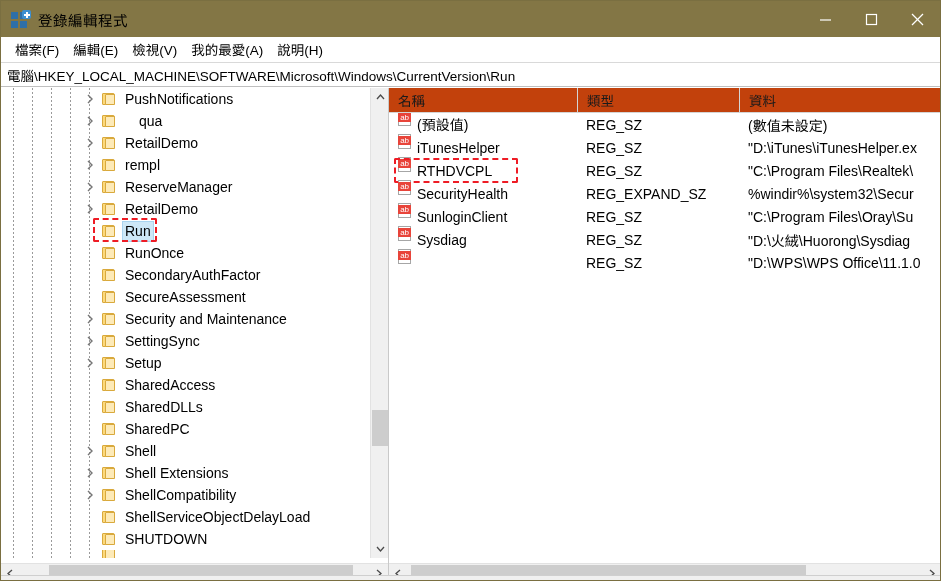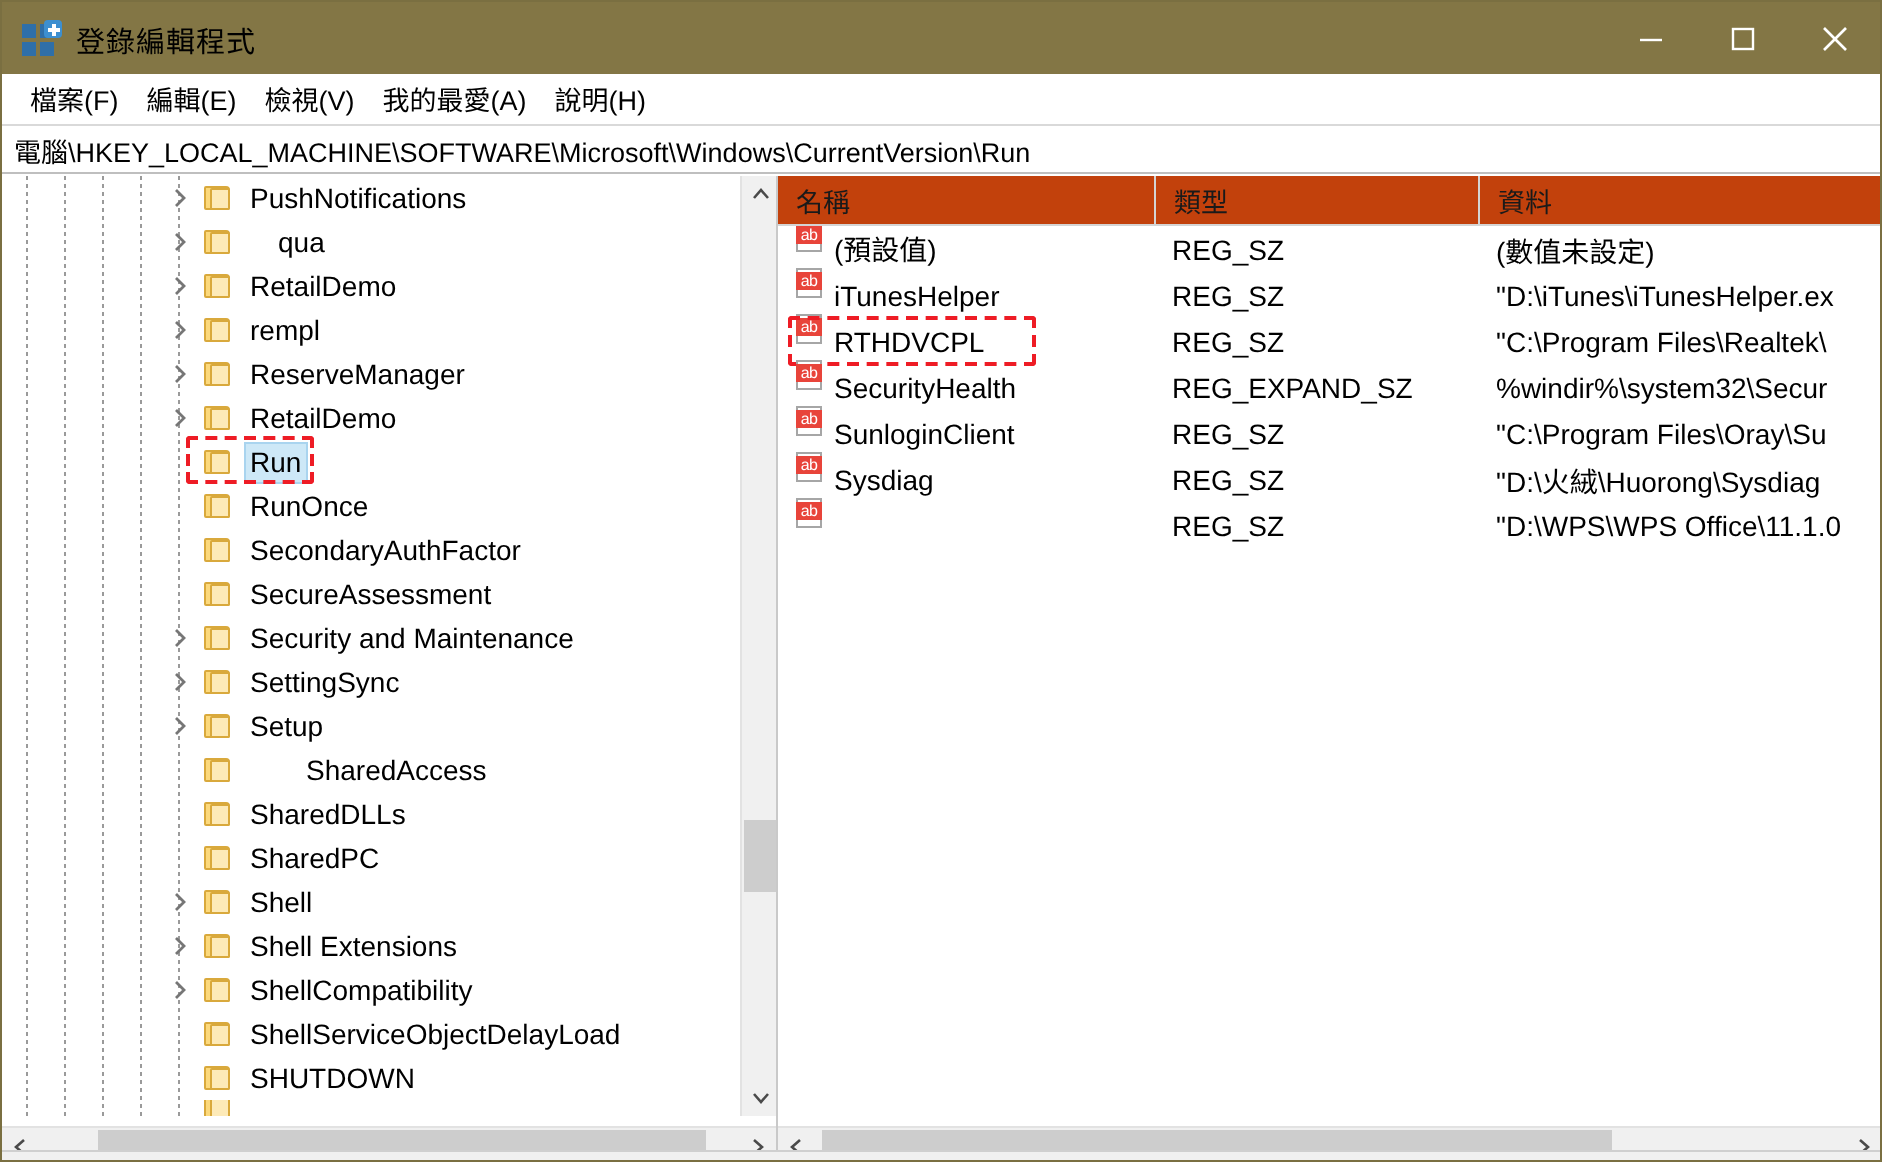--- a/index.html
+++ b/index.html
@@ -557,21 +557,21 @@
                 <span class="f-back"></span>
                 <span class="f-front"></span>
               </div>
               <div class="label" style="left: 121px;">Setup</div>
             </div>
             <div class="tree-row">
               <div class="folder" style="left: 100px;">
                 <span class="f-back"></span>
                 <span class="f-front"></span>
               </div>
-              <div class="label" style="left: 121px; margin-left: 28px;">SharedAccess</div>
+              <div class="label" style="left: 121px;">SharedAccess</div>
             </div>
             <div class="tree-row">
               <div class="folder" style="left: 100px;">
                 <span class="f-back"></span>
                 <span class="f-front"></span>
               </div>
               <div class="label" style="left: 121px;">SharedDLLs</div>
             </div>
             <div class="tree-row">
               <div class="folder" style="left: 100px;">

